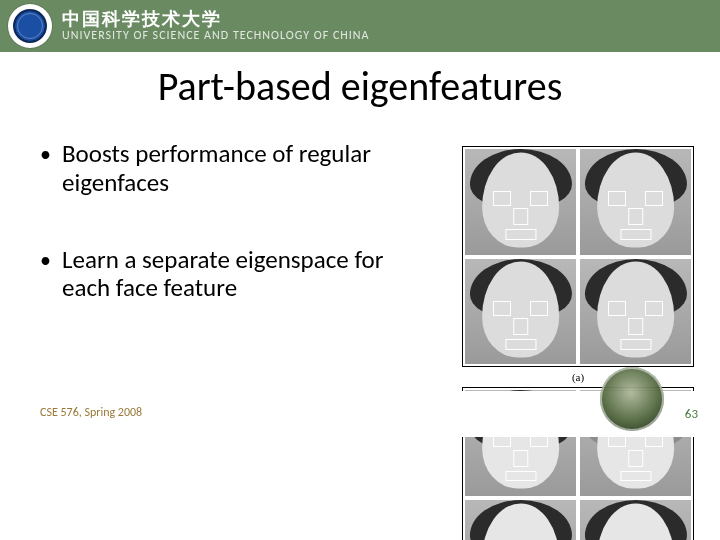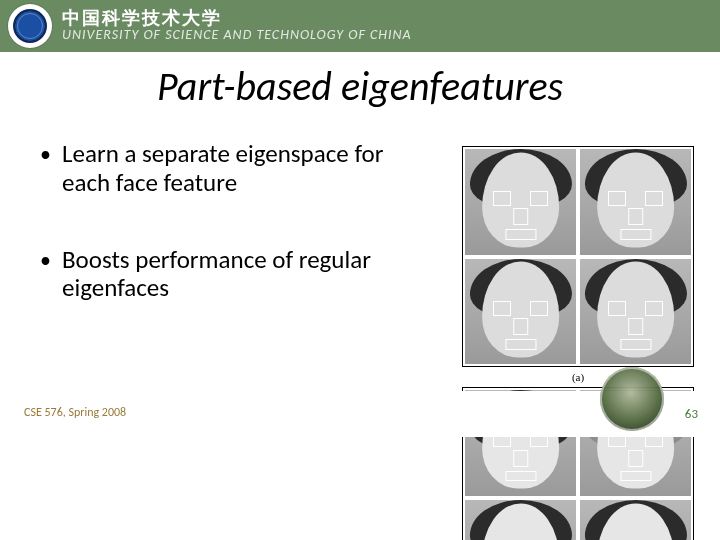--- a/index.html
+++ b/index.html
@@ -20,26 +20,26 @@
   }
   .logo-inner::after {
     content: ""; position: absolute; inset: 4px; border-radius: 50%;
     border: 1px solid rgba(255,255,255,0.3);
   }
   .uni-name {
     margin-left: 10px; display: flex; flex-direction: column; color: #fff;
     line-height: 1.05;
   }
   .uni-cn { font-size: 18px; font-weight: 600; font-family: "Microsoft YaHei", sans-serif; letter-spacing: 2px; }
-  .uni-en { font-size: 14px; letter-spacing: 1px; opacity: 0.8; font-style: italic; }
+  .uni-en { font-size: 12px; letter-spacing: 1px; opacity: 0.8; }
 
   
   .title {
     position: absolute; top: 62px; left: 0; right: 0; text-align: center;
-    font-size: 40px; color: #000; font-weight: 400; font-style: italic;
+    font-size: 40px; color: #000; font-weight: 400;
   }
 
   
   .body {
     position: absolute; top: 140px; left: 40px; width: 390px;
     font-size: 25px; color: #000; line-height: 1.15;
   }
   .bullet { display: flex; margin-bottom: 48px; }
   .bullet .dot { width: 22px; flex: 0 0 22px; }
   .bullet .dot::before { content: "•"; font-size: 22px; line-height: 28px; }
@@ -77,21 +77,21 @@
     font-family: "Times New Roman", serif;
   }
   .botset .face .head { background: #e6e6e6; }
 
   
   .footer {
     position: absolute; left: 0; right: 0; bottom: 0; height: 46px;
     background: #fff;
   }
   .foot-text { position: absolute; bottom: 18px; font-size: 12px; color: #9a7a3a; }
-  .foot-left { left: 24px; margin-top: 47px; }
+  .foot-left { left: 40px; margin-top: 47px; }
   .foot-center { left: 50%; transform: translateX(-50%); }
   .page-num { position: absolute; right: 22px; bottom: 16px; font-size: 13px; color: #4a7a3e; }
   .emblem {
     position: absolute; right: 56px; bottom: 6px; width: 64px; height: 64px; border-radius: 50%;
     background: radial-gradient(circle at 48% 40%, #aeb89a 0%, #52683f 55%, #2f4024 80%);
     box-shadow: 0 0 0 2px rgba(255,255,255,0.5) inset; opacity: 0.95;
   }
 </style>
 </head>
 <body>
@@ -106,25 +106,25 @@
       <div class="uni-cn">中国科学技术大学</div>
       <div class="uni-en">UNIVERSITY OF SCIENCE AND TECHNOLOGY OF CHINA</div>
     </div>
   </div>
 
   <div class="title">Part-based eigenfeatures</div>
 
   <div class="body">
     <div class="bullet">
       <div class="dot"></div>
-      <div class="txt">Learn a separate eigenspace for each face feature</div>
+      <div class="txt">Boosts performance of regular eigenfaces</div>
     </div>
     <div class="bullet">
       <div class="dot"></div>
-      <div class="txt">Boosts performance of regular eigenfaces</div>
+      <div class="txt">Learn a separate eigenspace for each face feature</div>
     </div>
   </div>
 
   <div class="figure">
     <div class="grid topset">
       <div class="face">
           <div class="hair"></div>
           <div class="head"></div>
           <div class="eyes">
             <div class="eye"></div>

